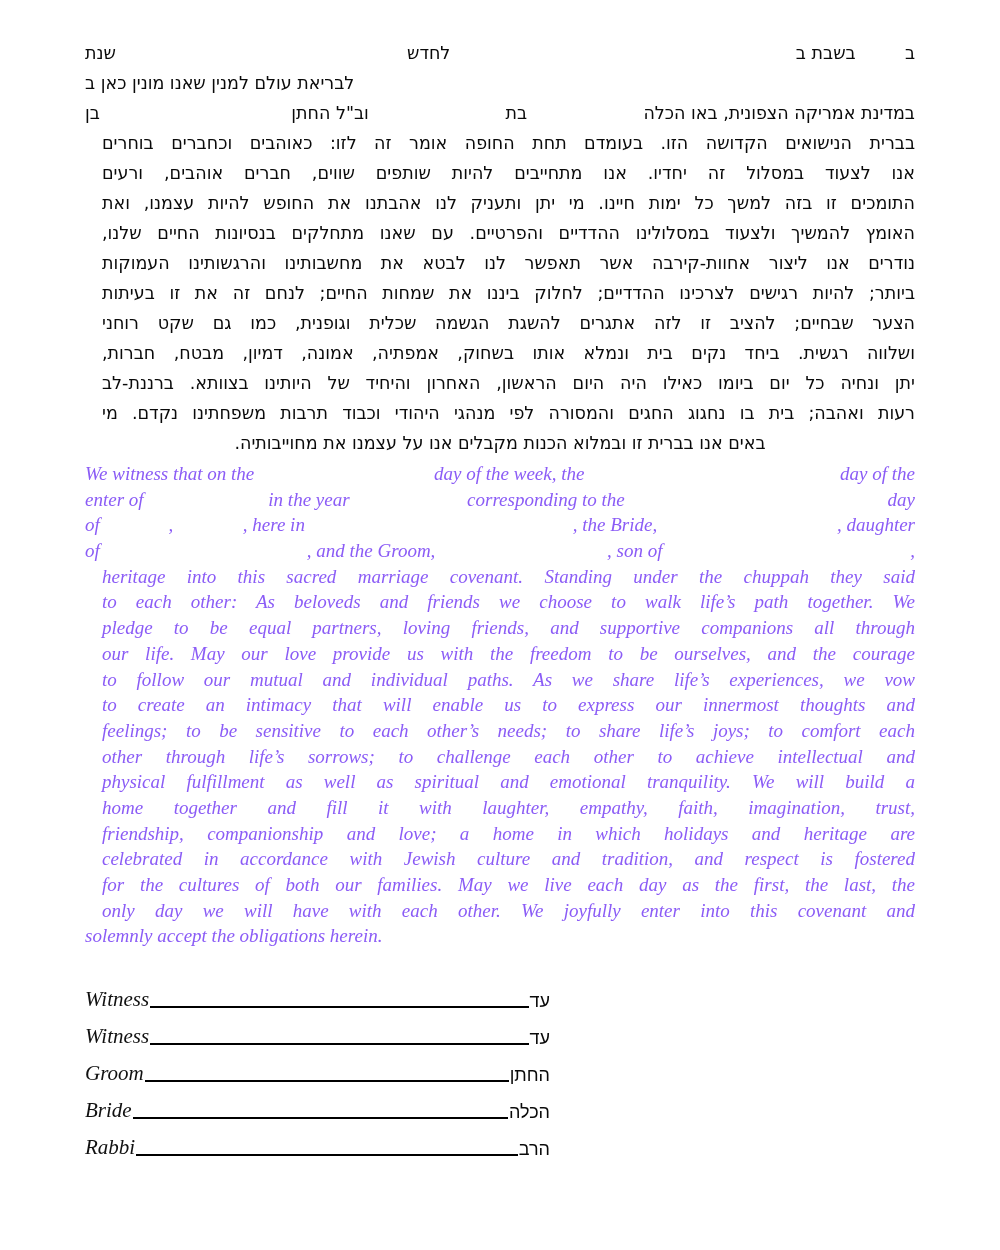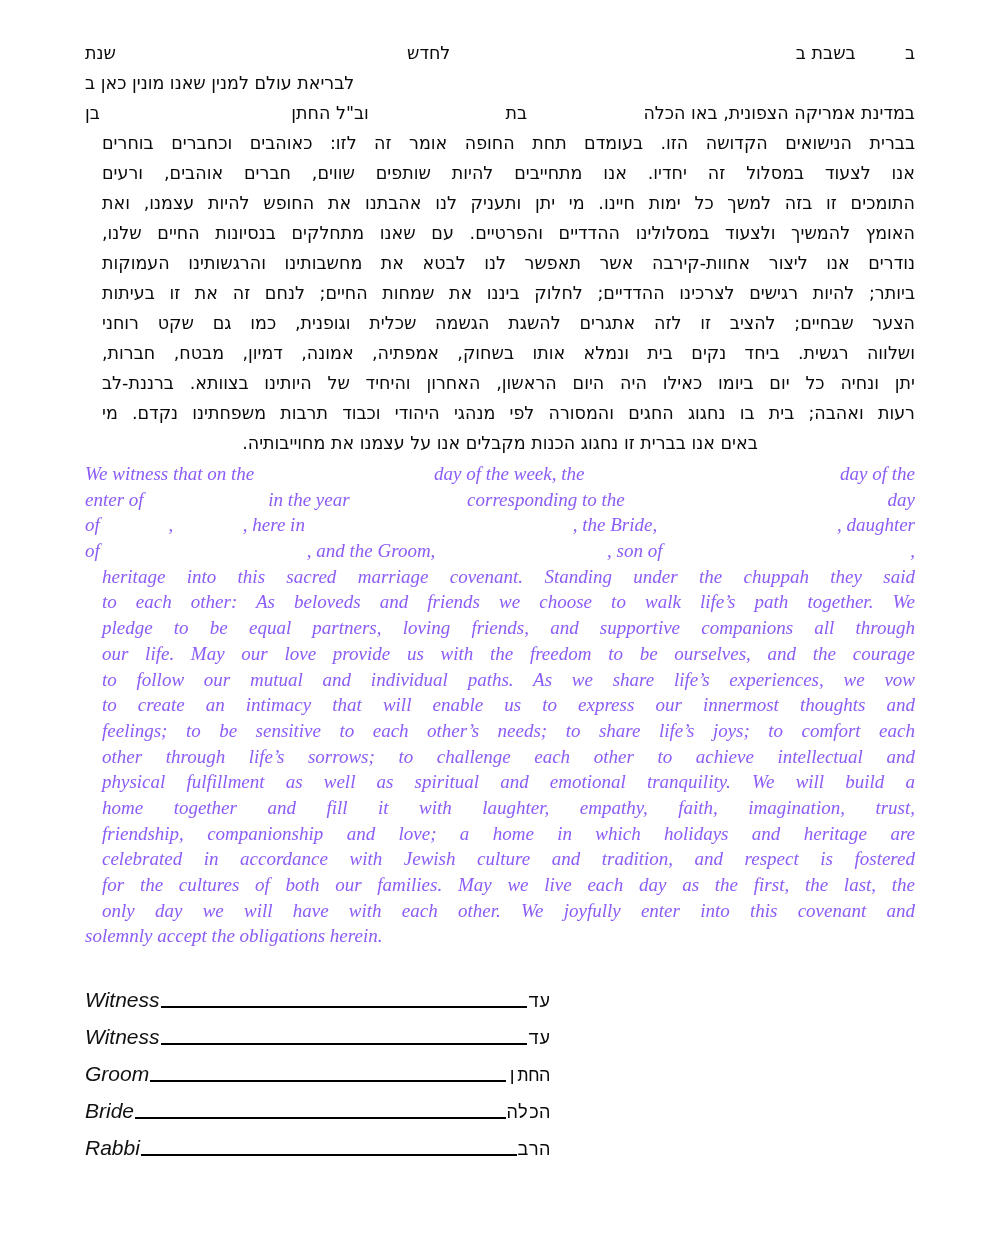--- a/index.html
+++ b/index.html
@@ -43,34 +43,34 @@
     position: absolute;
     left: 85px; top: 982px; width: 465px;
   }
   .sig-row {
     display: flex;
     align-items: flex-end;
     height: 30px;
     margin-bottom: 7px;
   }
   .sig-label-en {
-    font-family: Liberation Sans, sans-serif;
+    font-family: Liberation Serif, serif;
     font-style: italic;
     font-size: 21px;
     color: #111;
     flex: 0 0 auto;
   }
   .sig-line {
     flex: 1 1 auto;
     border-bottom: 2px solid #000;
     margin: 0 1px 4px 1px;
     height: 0;
   }
   .sig-label-he {
-    font-family: Liberation Mono, monospace;
+    font-family: Liberation Sans, sans-serif;
     font-size: 18px;
     color: #0a0a0a;
     direction: rtl;
     flex: 0 0 auto;
   }
 </style>
 </head>
 <body>
 
 <div class="page">
@@ -100,21 +100,21 @@
       <div class="line just">בברית הנישואים הקדושה הזו.  בעומדם תחת החופה אומר זה לזו:  כאוהבים וכחברים בוחרים</div>
       <div class="line just">אנו לצעוד במסלול זה יחדיו. אנו מתחייבים להיות שותפים שווים, חברים אוהבים, ורעים</div>
       <div class="line just">התומכים זו בזה למשך כל ימות חיינו.  מי יתן ותעניק לנו אהבתנו את החופש להיות עצמנו, ואת</div>
       <div class="line just">האומץ להמשיך ולצעוד במסלולינו ההדדיים והפרטיים. עם שאנו מתחלקים בנסיונות החיים שלנו,</div>
       <div class="line just">נודרים אנו ליצור אחוות-קירבה אשר תאפשר לנו לבטא את מחשבותינו והרגשותינו העמוקות</div>
       <div class="line just">ביותר; להיות רגישים לצרכינו ההדדיים; לחלוק ביננו את שמחות החיים; לנחם זה את זו בעיתות</div>
       <div class="line just">הצער שבחיים; להציב זו לזה אתגרים להשגת הגשמה שכלית וגופנית, כמו גם שקט רוחני</div>
       <div class="line just">ושלווה רגשית.  ביחד נקים בית ונמלא אותו בשחוק, אמפתיה, אמונה, דמיון, מבטח, חברות,</div>
       <div class="line just">יתן ונחיה כל יום ביומו כאילו היה היום הראשון, האחרון והיחיד של היותינו בצוותא. ברננת-לב</div>
       <div class="line just">רעות ואהבה; בית בו נחגוג החגים והמסורה לפי מנהגי היהודי וכבוד תרבות משפחתינו נקדם. מי</div>
-      <div class="line center">באים אנו בברית זו נחגוג הכנות מקבלים אנו על עצמנו את מחוייבותיה.</div>
+      <div class="line center">באים אנו בברית זו ובמלוא הכנות מקבלים אנו על עצמנו את מחוייבותיה.</div>
     </div>
   <div class="english-block">
       <div class="line fill">
         <span class="seg">We witness that on the</span>
         <span class="gap" style="flex-grow: 147;"></span>
         <span class="seg">day of the week, the</span>
         <span class="gap" style="flex-grow: 209;"></span>
         <span class="seg">day of the</span>
       </div>
       <div class="line fill">

